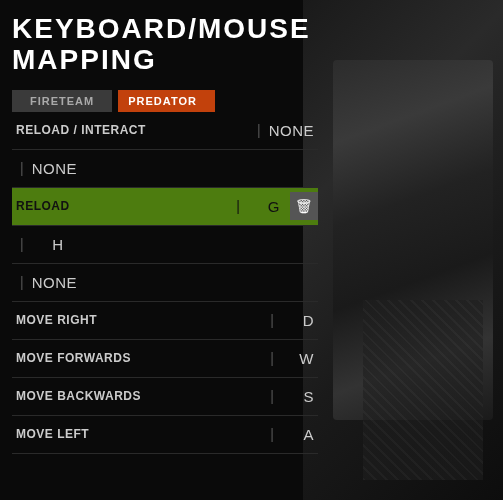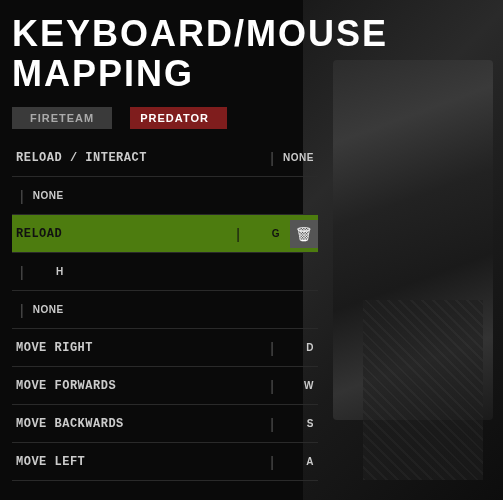--- a/index.html
+++ b/index.html
@@ -52,53 +52,52 @@
     }
 
     .content {
       position: relative;
       z-index: 1;
       width: 330px;
       padding: 14px 12px;
     }
 
     .page-title {
-      font-size: 36px;
+      font-size: 28px;
       font-weight: 900;
       color: #ffffff;
       letter-spacing: 2px;
       text-transform: uppercase;
       margin-bottom: 14px;
       line-height: 1.1;
     }
 
     .tab-bar {
       display: flex;
-      margin-bottom: 10px;
-      gap: 18px;
+      gap: 6px;
     }
 
     .tab {
       padding: 5px 18px;
       font-size: 11px;
       font-weight: 700;
       letter-spacing: 1px;
       text-transform: uppercase;
       cursor: pointer;
       border: none;
       outline: none;
     }
 
     .tab-fireteam {
       background-color: #3a3a3a;
       color: #aaaaaa;
     }
 
     .tab-predator {
-      background-color: #7f1d1d;
+      background-color: #c2410c;
       color: #ffffff;
       padding-left: 10px;
     }
 
     .mapping-list {
       display: flex;
       flex-direction: column;
       gap: 0px;
     }
 
@@ -121,32 +120,31 @@
     }
 
     .action-label {
       font-size: 12px;
       font-weight: 600;
       color: #cccccc;
       letter-spacing: 0.5px;
       text-transform: uppercase;
       flex: 1;
       padding-left: 4px;
-      font-family: Liberation Mono, monospace;
     }
 
     .divider {
       color: #555555;
       margin: 0 8px;
       font-size: 14px;
     }
 
     .key-value {
-      font-size: 10px;
-      font-weight: 700;
+      font-size: 15px;
+      font-weight: 400;
       color: #cccccc;
       letter-spacing: 0.5px;
       text-transform: uppercase;
       min-width: 36px;
       text-align: right;
       padding-right: 4px;
     }
 
     .delete-btn {
       width: 28px;

